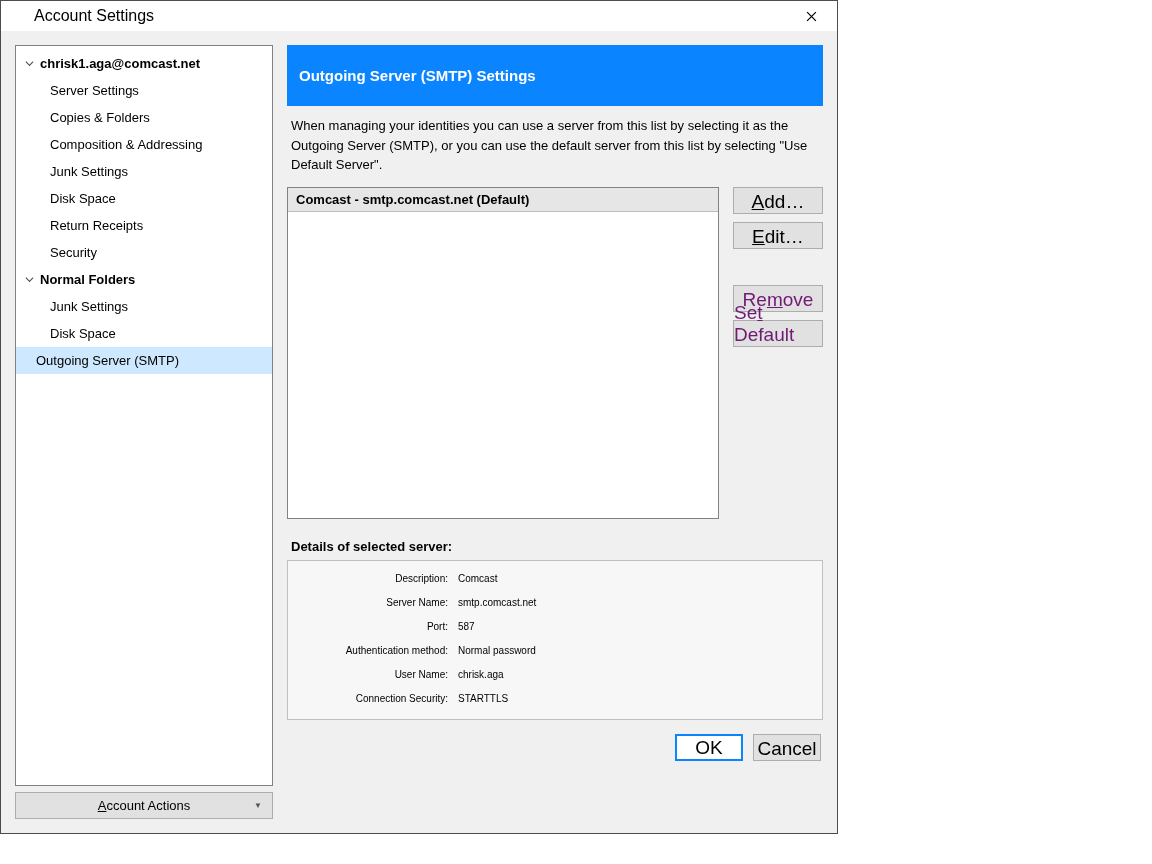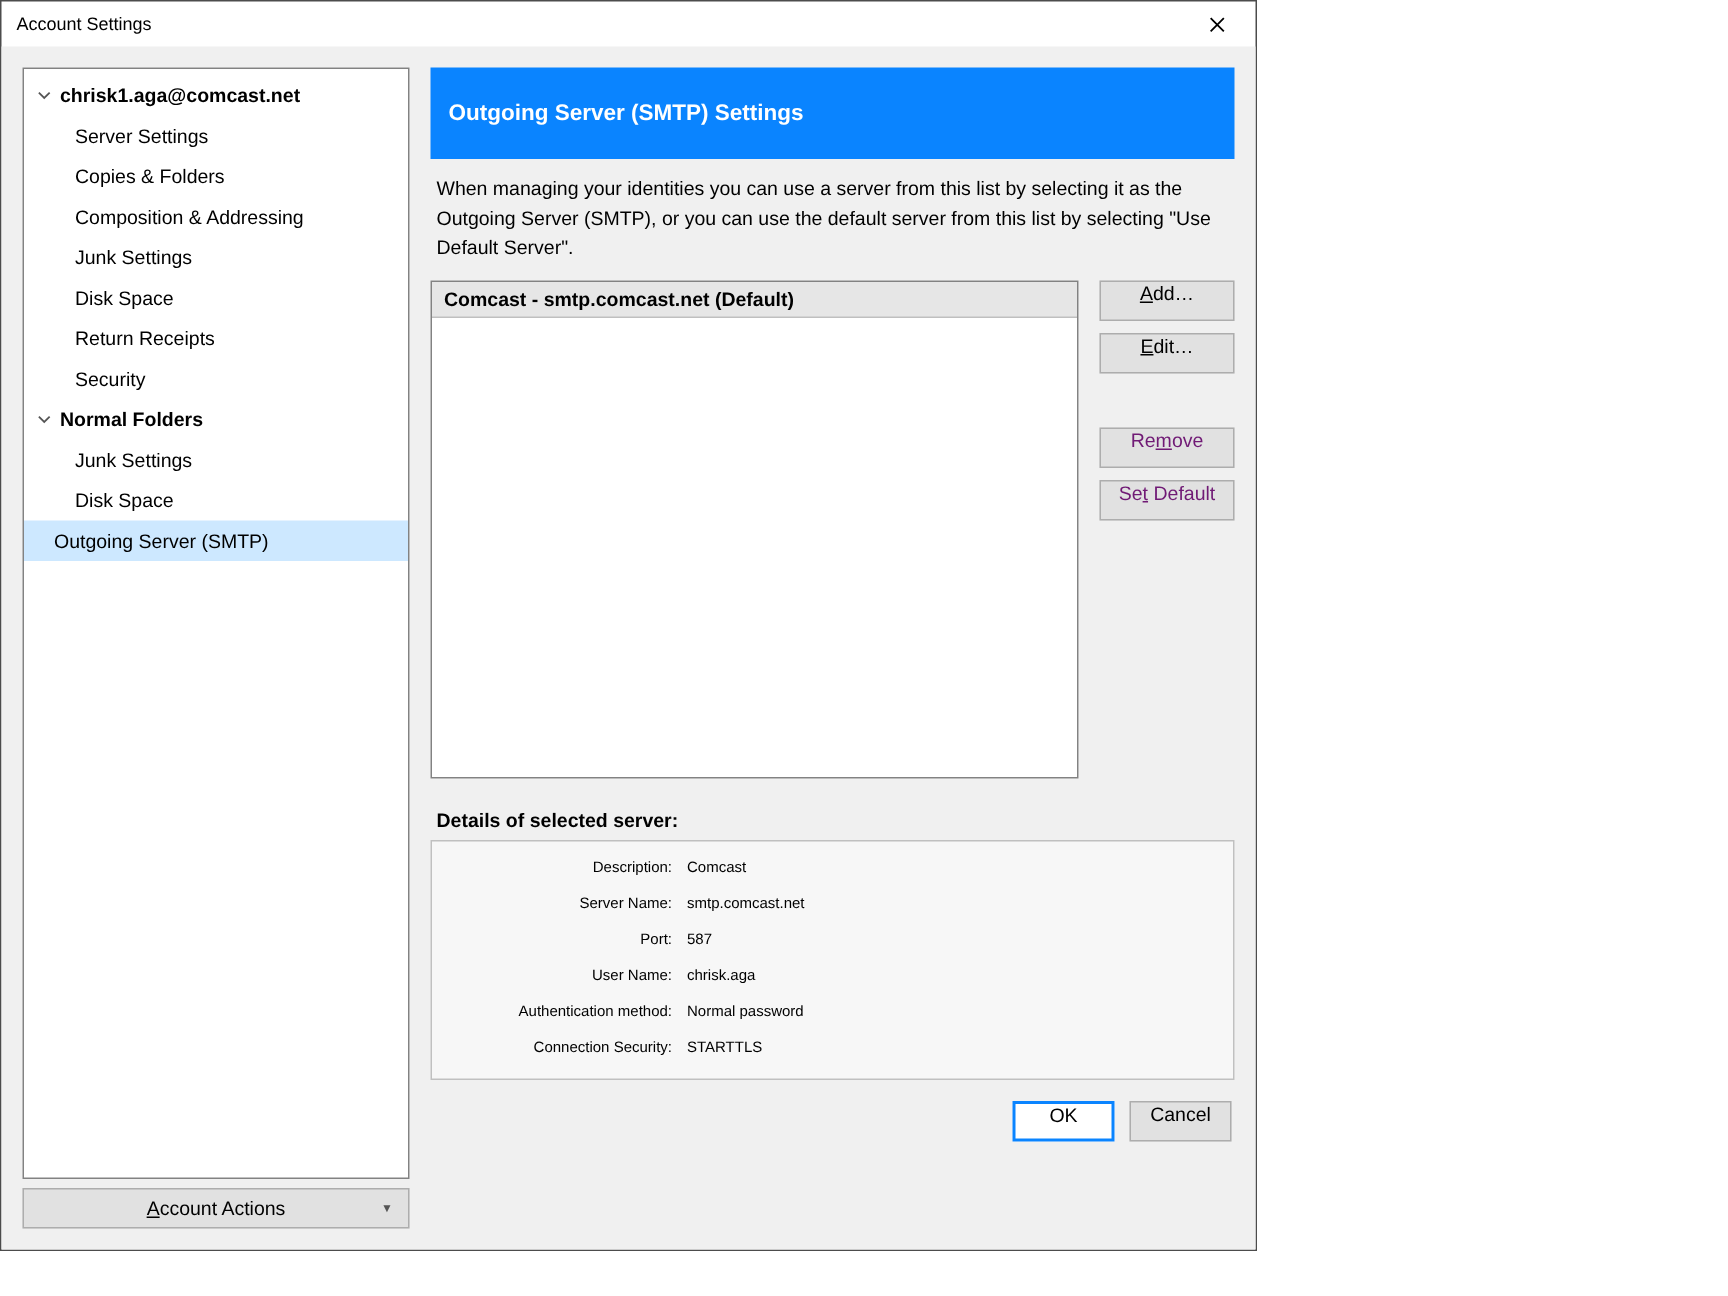--- a/index.html
+++ b/index.html
@@ -3,21 +3,21 @@
 <meta charset="utf-8">
 <style>
   * { box-sizing: border-box; }
   html, body { margin:0; padding:0; font-family: "Segoe UI", Tahoma, sans-serif; font-size:13px; color:#000; background:#fff; }
   .window {
     width:838px; height:834px; border:1px solid #4c4c4c; position:relative;
     display:flex; flex-direction:column; background:#fff;
   }
   .titlebar {
     height:30px; display:flex; align-items:center; justify-content:space-between;
-    padding:0 6px 0 10px; font-size:12px;
+    padding:0 6px 0 10px; font-size:16px;margin-left:23px;
   }
   .titlebar .close {
     width:40px; height:28px; display:flex; align-items:center; justify-content:center;
     font-size:15px; cursor:default;
   }
   .body {
     flex:1; background:#f0f0f0; padding:14px 14px 14px 14px;
     display:flex; flex-direction:column;
   }
   .main-row {
@@ -66,21 +66,21 @@
   }
   .server-list .header-item {
     background:#e6e6e6; border-bottom:1px solid #bfbfbf; font-weight:600;
     padding:4px 8px; font-size:13px;
   }
   .right-buttons {
     width:90px; display:flex; flex-direction:column; gap:8px;
   }
   .btn {
     height:27px; border:1px solid #adadad; background:#e1e1e1;
-    font-size:13px; display:flex; align-items:flex-start; justify-content:center;
+    font-size:19px; display:flex; align-items:flex-end; justify-content:center;
     cursor:default;
   }
   .btn.primary { border:2px solid #0a84ff; background:#fff; }
   .btn.disabled { color:#701a75; }
   .gap { height:20px; }
   .details-title {
     font-weight:600; font-size:13px; padding:20px 4px 6px 4px;
   }
   .details-box {
     border:1px solid #c0c0c0; background:#f7f7f7; padding:6px 0 8px 0;
@@ -210,26 +210,26 @@
           </div>
           <div class="detail-row">
             <span class="lbl">Server Name:</span>
             <span class="val">smtp.comcast.net</span>
           </div>
           <div class="detail-row">
             <span class="lbl">Port:</span>
             <span class="val">587</span>
           </div>
           <div class="detail-row">
+            <span class="lbl">Authentication method:</span>
+            <span class="val">Normal password</span>
+          </div>
+          <div class="detail-row">
             <span class="lbl">User Name:</span>
             <span class="val">chrisk.aga</span>
-          </div>
-          <div class="detail-row">
-            <span class="lbl">Authentication method:</span>
-            <span class="val">Normal password</span>
           </div>
           <div class="detail-row">
             <span class="lbl">Connection Security:</span>
             <span class="val">STARTTLS</span>
           </div>
         </div>
 
         <div class="footer">
           <div class="btn primary">
               <span>OK</span>

